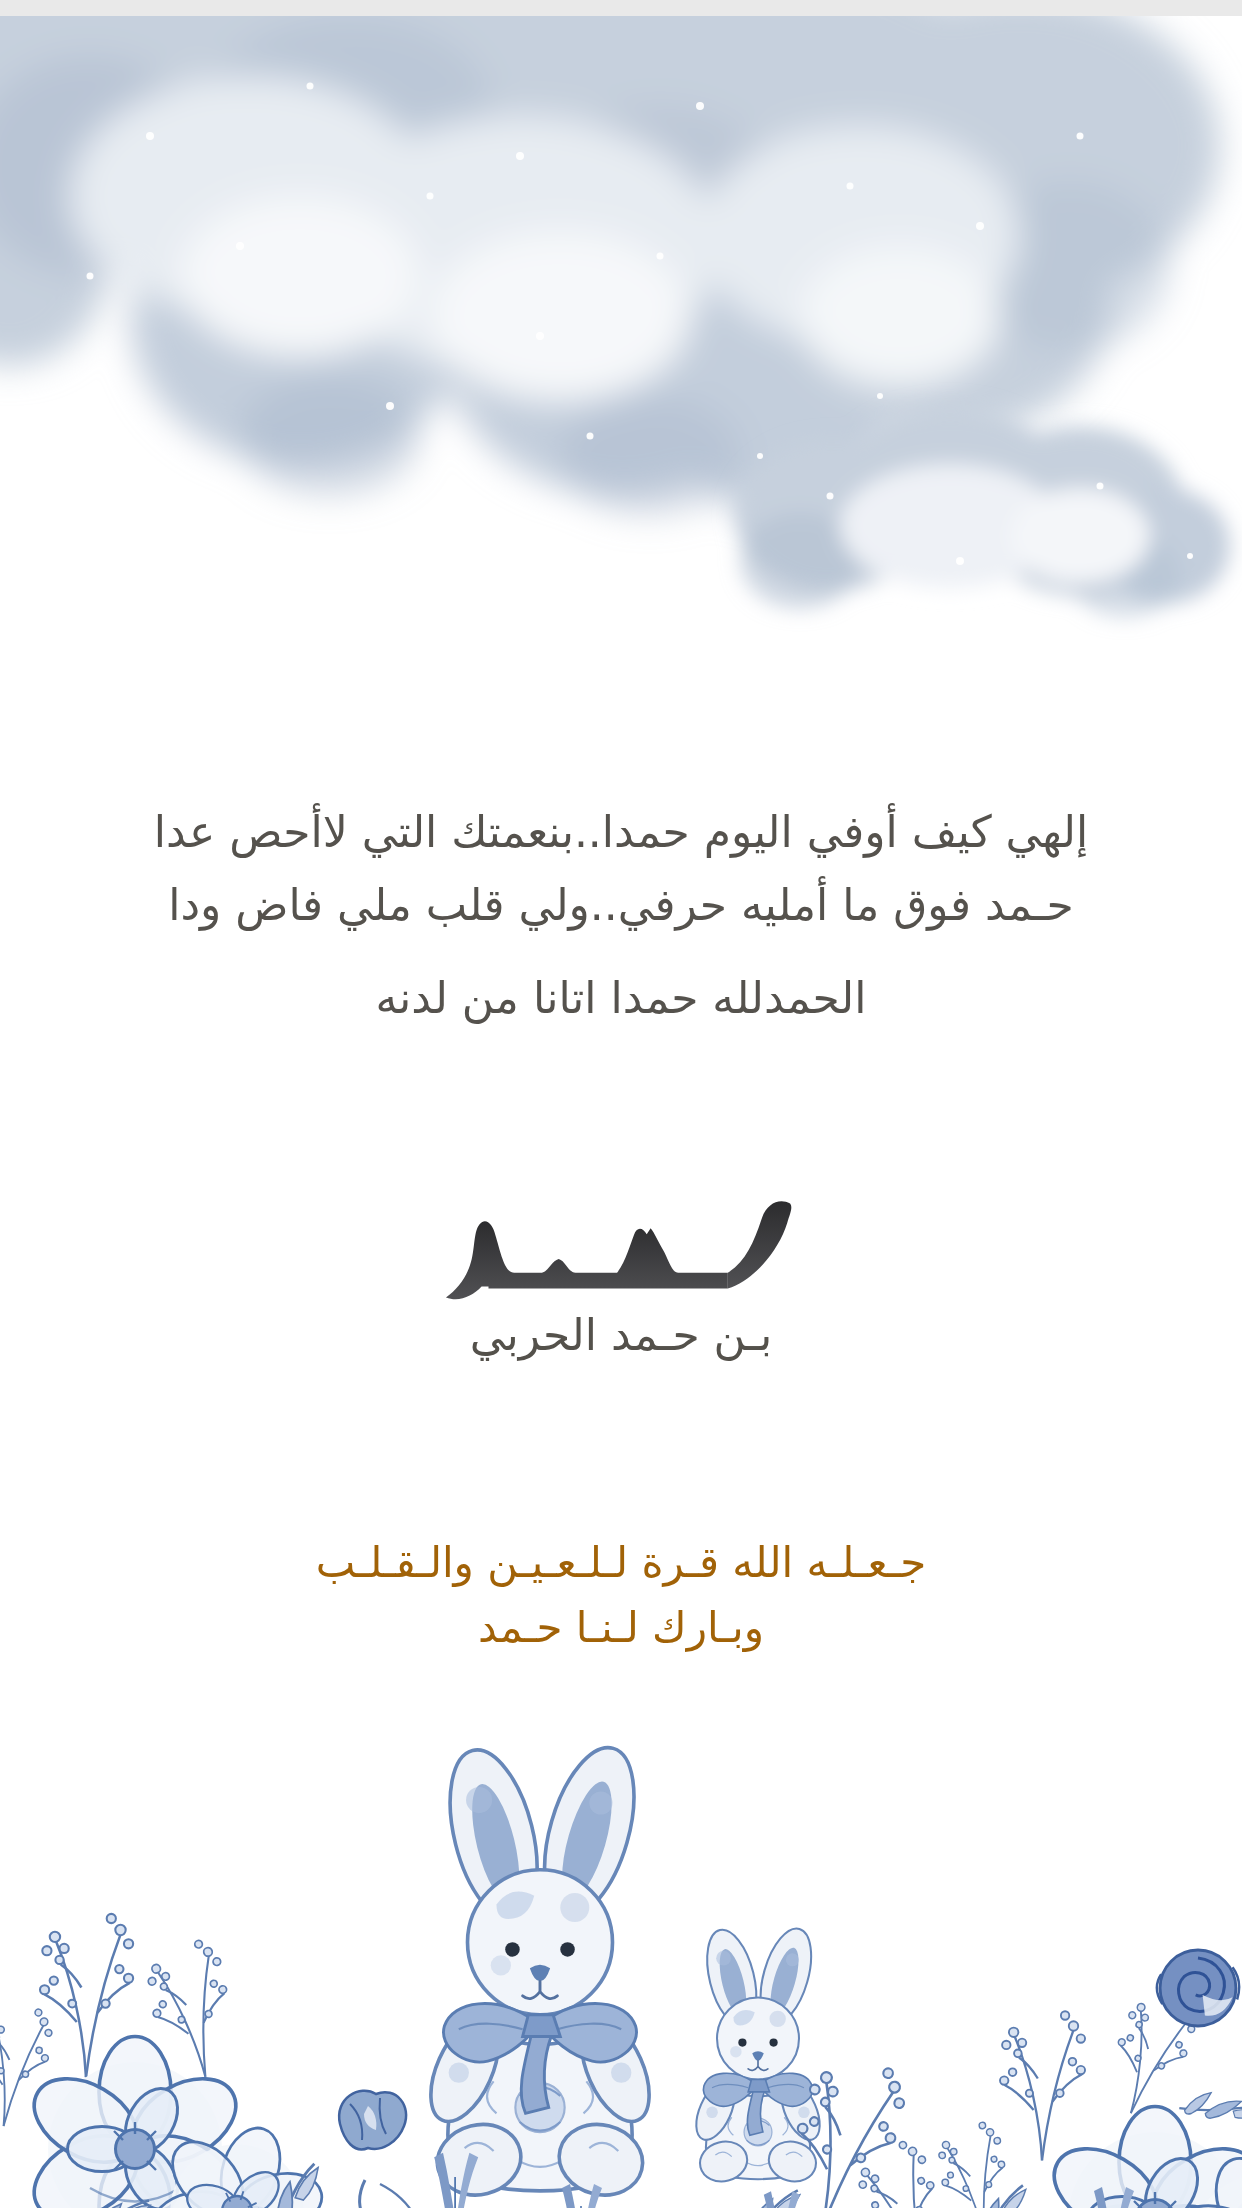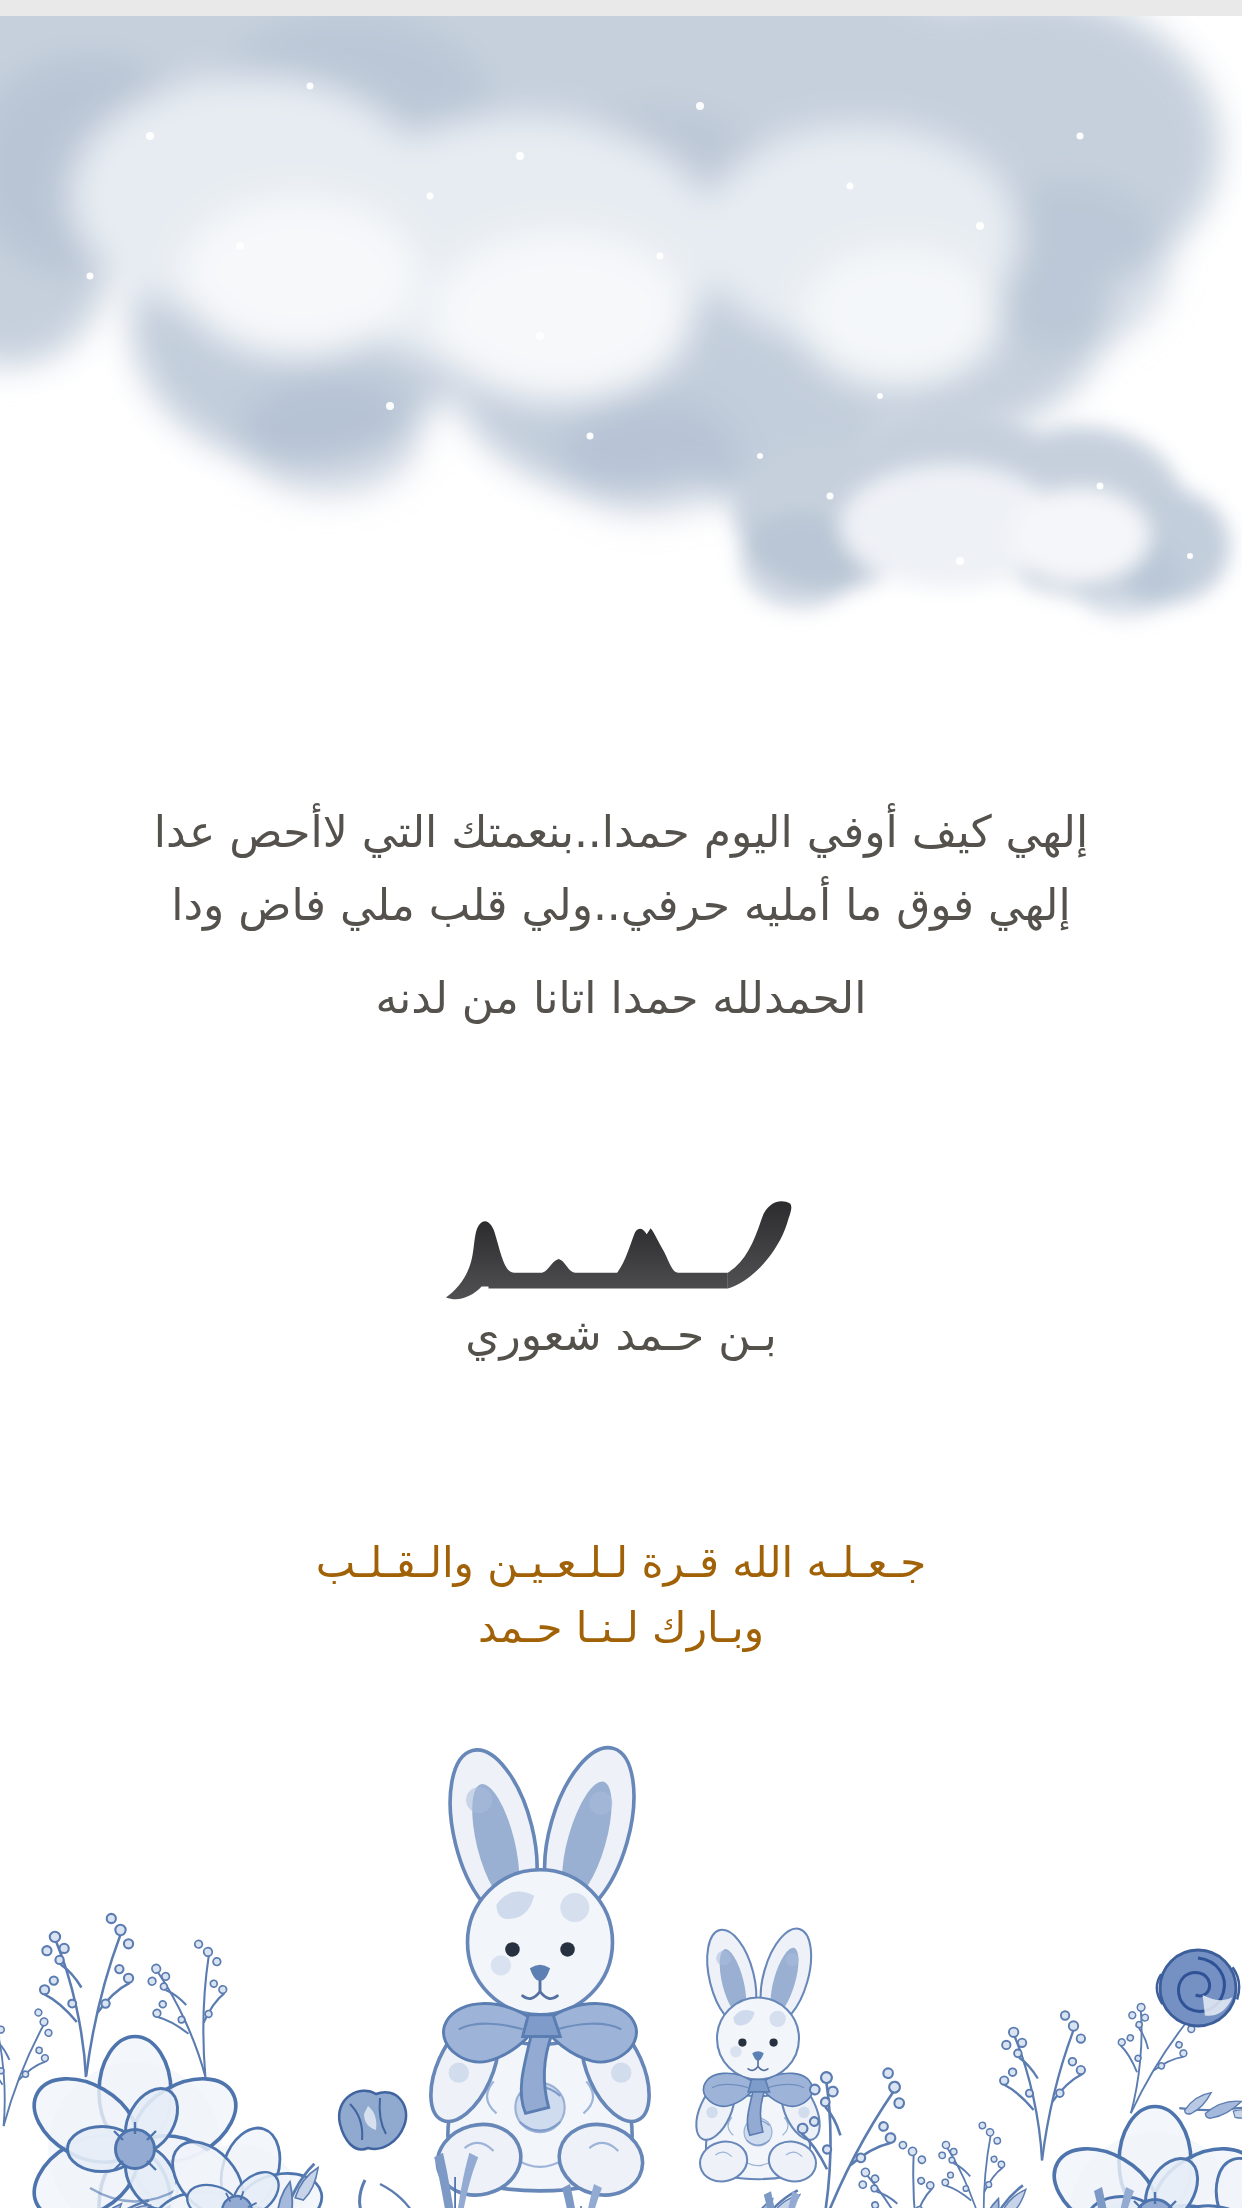--- a/index.html
+++ b/index.html
@@ -89,21 +89,21 @@
       <circle cx="1190" cy="540" r="3"></circle>
         <circle cx="760" cy="440" r="3"></circle>
         <circle cx="520" cy="140" r="4"></circle>
       <circle cx="90" cy="260" r="3.5"></circle>
         <circle cx="880" cy="380" r="3"></circle>
     </g>
   </svg>
 
   <div class="txt intro" dir="rtl" lang="ar">
     <div>إلهي كيف أوفي اليوم حمدا..بنعمتك التي لاأحص عدا</div>
-    <div>إلهي فوق ما أمليه حرفي..ولي قلب ملي فاض ودا</div>
+    <div>حـمد فوق ما أمليه حرفي..ولي قلب ملي فاض ودا</div>
   </div>
 
   <div class="txt hamd" dir="rtl" lang="ar">
     <div>الحمدلله حمدا اتانا من لدنه</div>
   </div>
 
   <div class="name-wrap" aria-label="محمد">
     <span class="sr">محمد</span>
     <svg width="356" height="118" viewBox="0 0 360 112" aria-hidden="true">
       <defs>
@@ -120,21 +120,21 @@
                C231 76 228 62 222 52 C218 45 214 36 210 31
                L206 37 C202 30 196 29 193 38 C189 48 185 64 176 76
                L134 76 C127 76 124 64 117 62 C110 64 107 74 100 76
                L72 76 C62 76 58 54 53 38 C50 26 43 20 37 27
                C30 35 33 56 26 72 C21 84 13 94 3 101
                C16 106 30 100 39 90 L46 90 L46 92 L288 92 Z"></path>
     </svg>
   </div>
 
   <div class="txt father" dir="rtl" lang="ar">
-    <div>بـن حـمد شعوري</div>
+    <div>بـن حـمد الحربي</div>
   </div>
 
   <div class="txt blessing" dir="rtl" lang="ar">
     <div>جـعـلـه الله قـرة لـلـعـيـن والـقـلـب</div>
     <div>وبـارك لـنـا حـمد</div>
   </div>
 
   <svg class="bottom-art" width="1242" height="540" viewBox="0 0 1242 540" aria-hidden="true">
     <defs>
 

